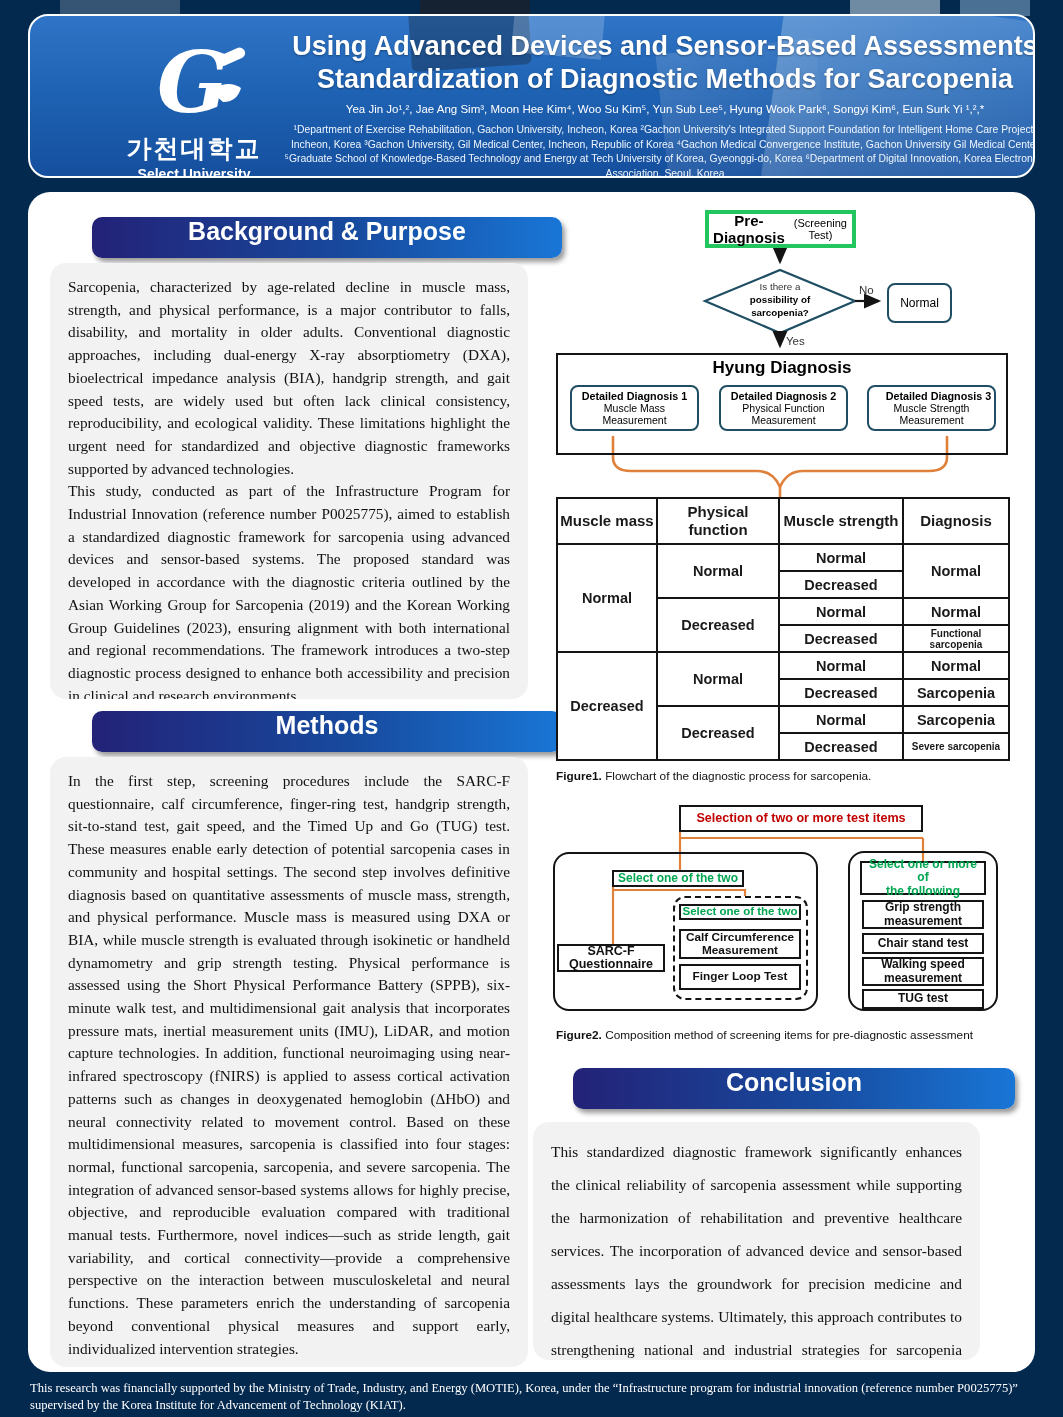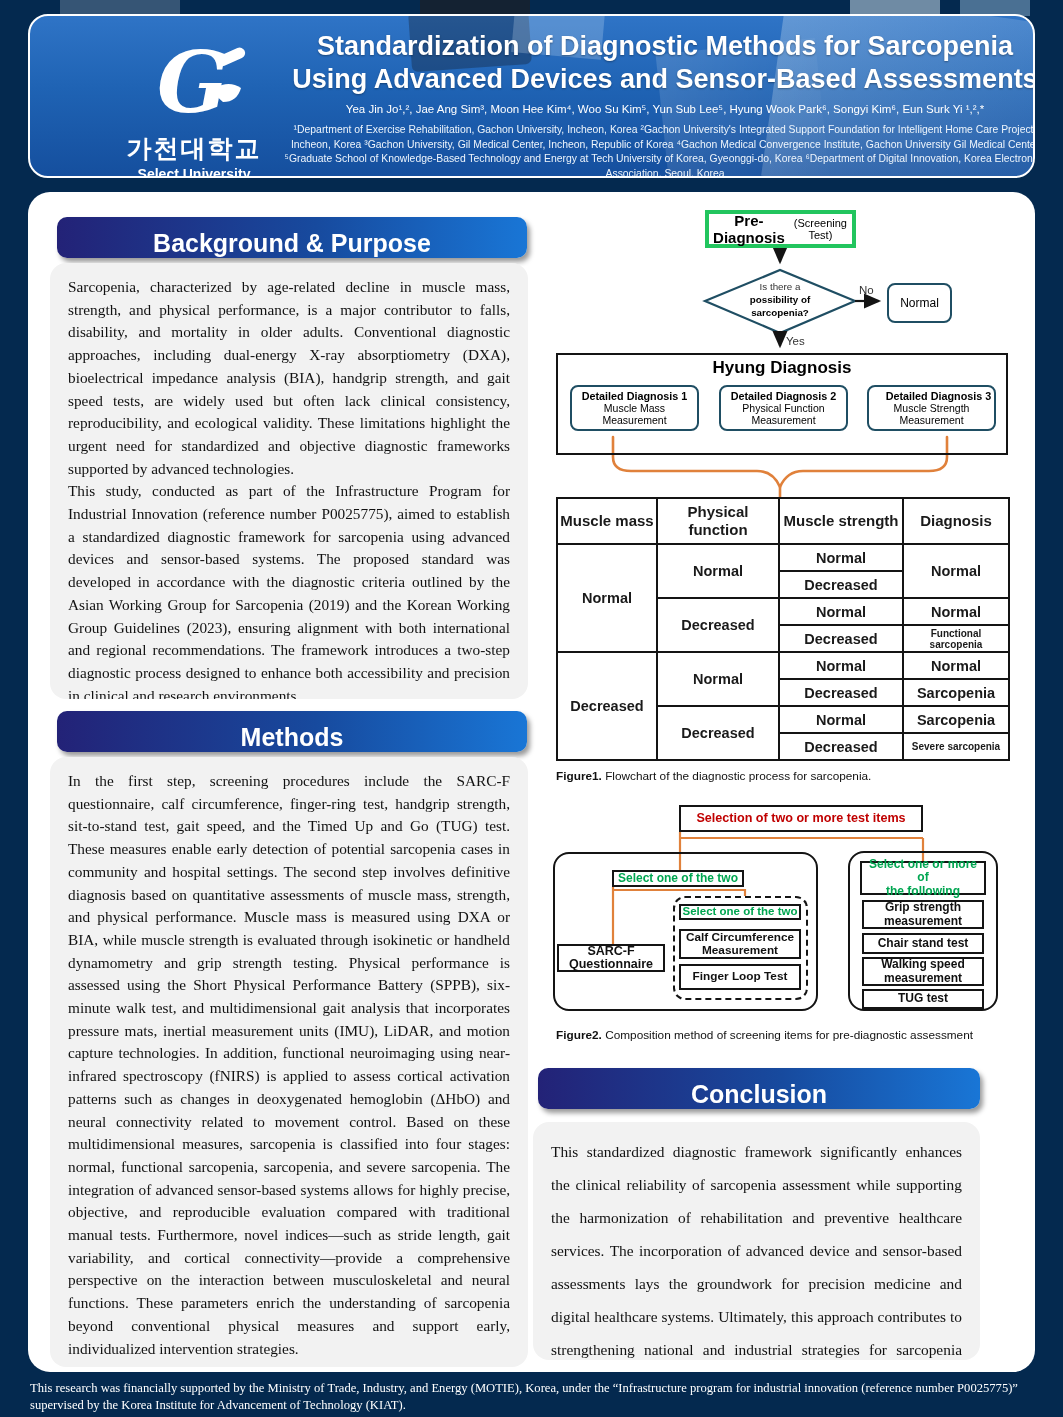--- a/index.html
+++ b/index.html
@@ -32,22 +32,22 @@
   .title { font-size:27px; font-weight:bold; line-height:33px; text-shadow:0 1px 2px rgba(0,0,0,.35); }
   .authors { font-size:11.5px; margin-top:7px; }
   .affils { font-size:10.4px; line-height:14.6px; margin-top:8px; color:#eef5fc; padding:0 14px; }
 
   
   .panel { position:absolute; left:28px; top:192px; width:1007px; height:1180px; background:#fff; border-radius:22px; }
 
   .pill { position:absolute; height:41px; border-radius:10px;
     background:linear-gradient(90deg,#232277 0%,#174a9e 55%,#1976D6 100%);
     box-shadow:3px 4px 5px rgba(0,0,0,.40);
-    display:flex; align-items:flex-end; justify-content:center;
-    color:#fff; font-size:25px; font-weight:bold; }
+    display:flex; align-items:flex-start; justify-content:center;
+    color:#fff; font-size:25px; font-weight:bold;margin-left:35px; }
   .graybox { position:absolute; background:#f2f2f2; border-radius:16px;
     font-family:"Liberation Serif", serif; font-size:15.3px; line-height:22.7px;
     color:#111; text-align:justify; padding:13px 18px; overflow:hidden; }
 
   
   .fig { position:absolute; }
   .blackbox { position:absolute; border:4px solid #22c55e; background:#fff;
     display:flex; flex-direction:row; align-items:center; justify-content:center; text-align:center; }
   .tealbox { position:absolute; border:2px solid #1F4E63; background:#fff; border-radius:8px;
     display:flex; flex-direction:column; align-items:center; justify-content:center; text-align:center; }
@@ -96,22 +96,22 @@
       <text x="38" y="74" font-family="DejaVu Serif, serif" font-style="italic" font-weight="bold" font-size="84" fill="#ffffff">G</text>
       <rect x="96" y="20" width="30" height="11" rx="5.5" fill="#ffffff" transform="rotate(-24 96 20)"></rect>
       <path d="M96 50 q14 -8 26 0 q-4 14 -18 14 q-8 -6 -8 -14 z" fill="#ffffff"></path>
     </svg>
     <div class="logo-kr">가천대학교</div>
     <div class="logo-en">Select University</div>
   </div>
 
   <div class="head-text">
     <div class="title">
+      <div>Using Advanced Devices and Sensor-Based Assessments</div>
       <div>Standardization of Diagnostic Methods for Sarcopenia</div>
-      <div>Using Advanced Devices and Sensor-Based Assessments</div>
     </div>
     <div class="authors">Yea Jin Jo¹,², Jae Ang Sim³, Moon Hee Kim⁴, Woo Su Kim⁵, Yun Sub Lee⁵, Hyung Wook Park⁶, Songyi Kim⁶, Eun Surk Yi ¹,²,*</div>
     <div class="affils">¹Department of Exercise Rehabilitation, Gachon University, Incheon, Korea ²Gachon University's Integrated Support Foundation for Intelligent Home Care Project, Incheon, Korea ³Gachon University, Gil Medical Center, Incheon, Republic of Korea ⁴Gachon Medical Convergence Institute, Gachon University Gil Medical Center ⁵Graduate School of Knowledge-Based Technology and Energy at Tech University of Korea, Gyeonggi-do, Korea ⁶Department of Digital Innovation, Korea Electronics Association, Seoul, Korea</div>
   </div>
 </div>
 
 <div class="panel"></div>
 
 <div class="pill" style="left:57px; top:217px; width:470px;">
   <span>Background &amp; Purpose</span>

